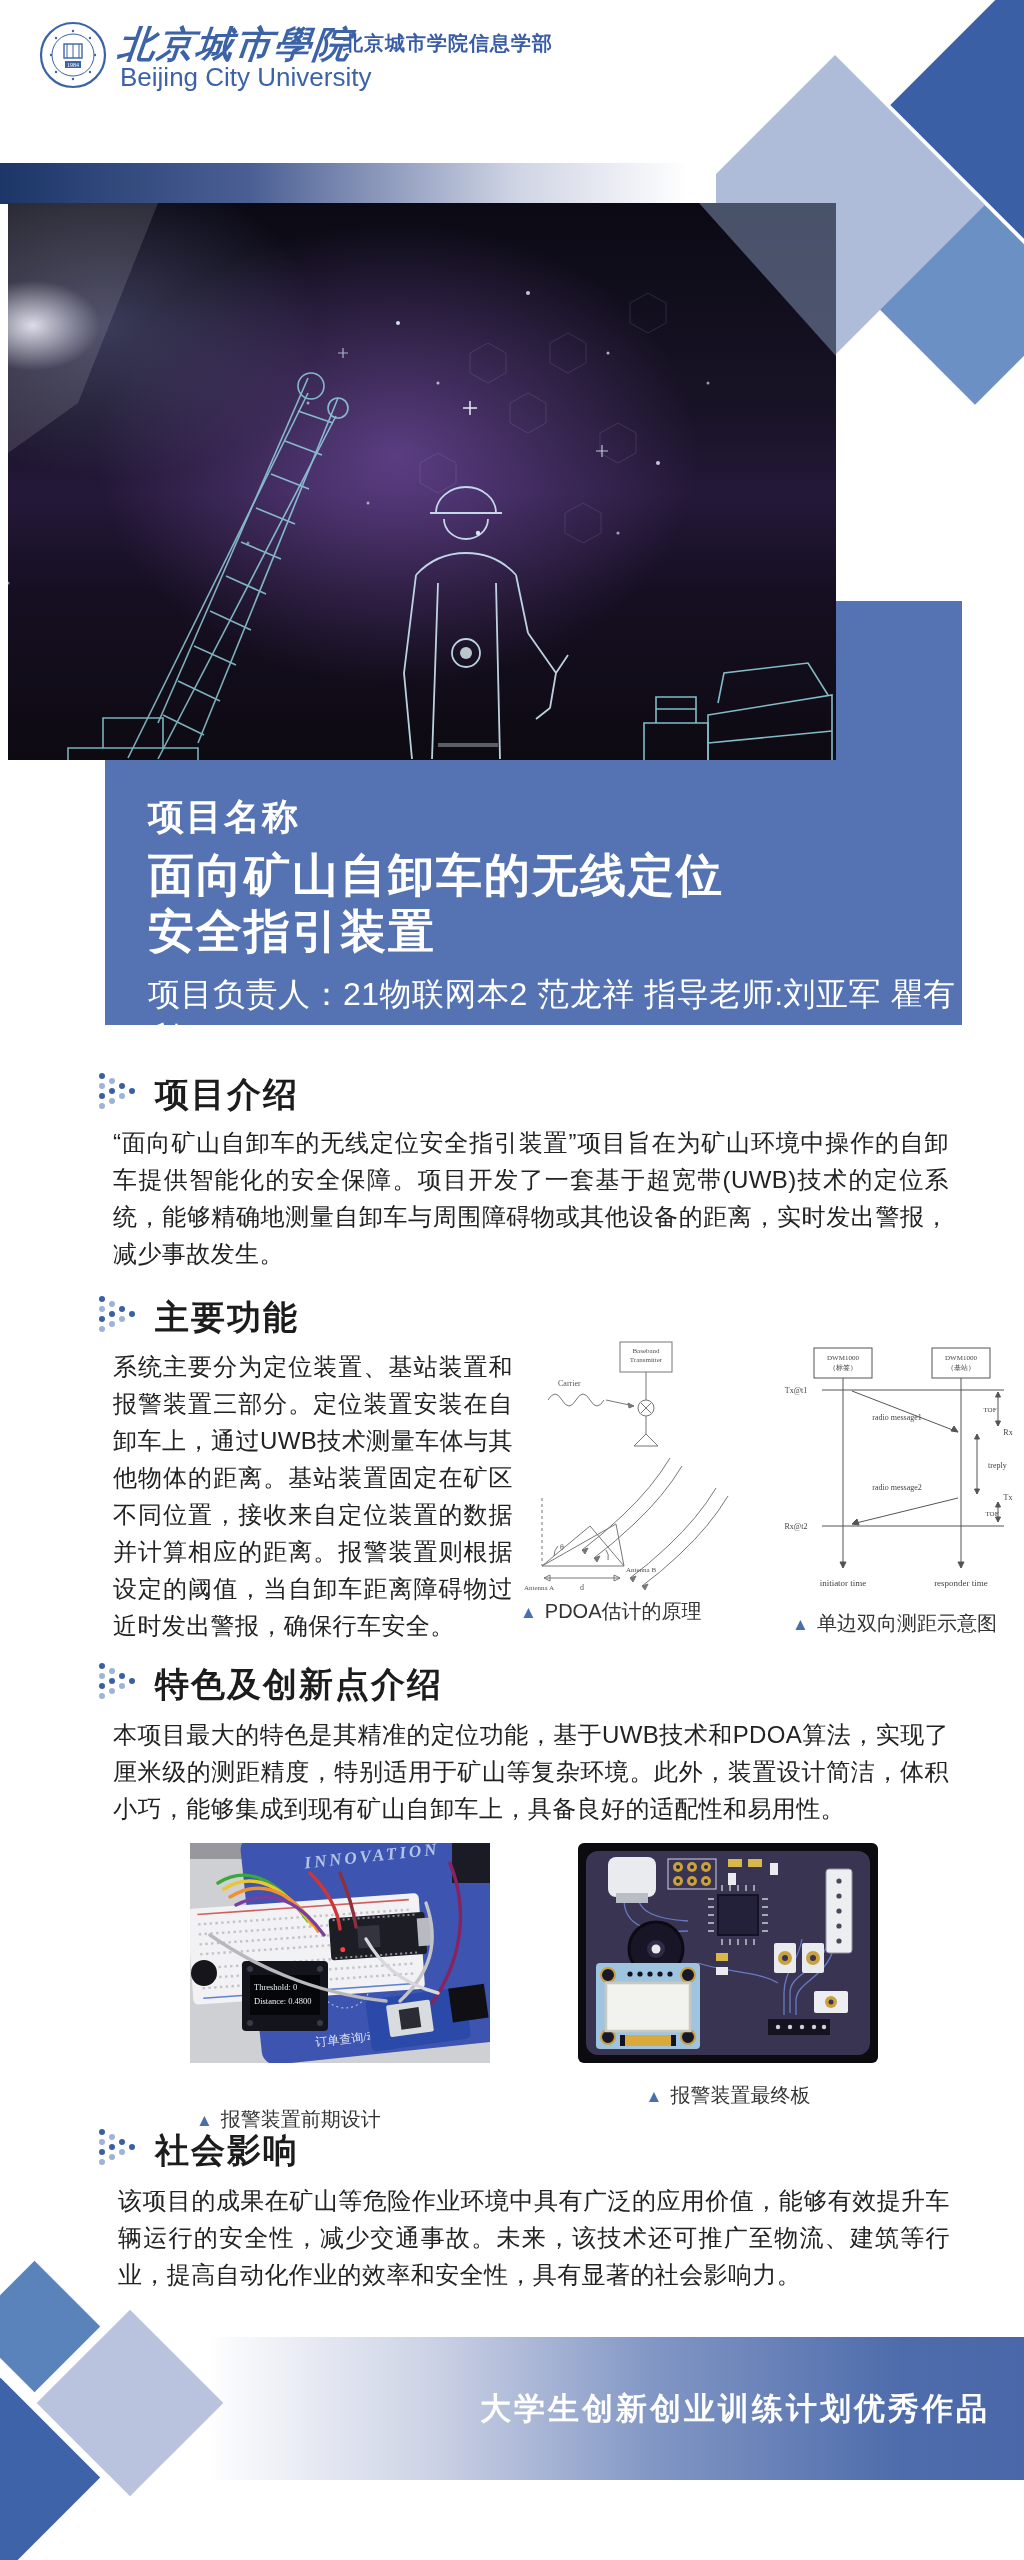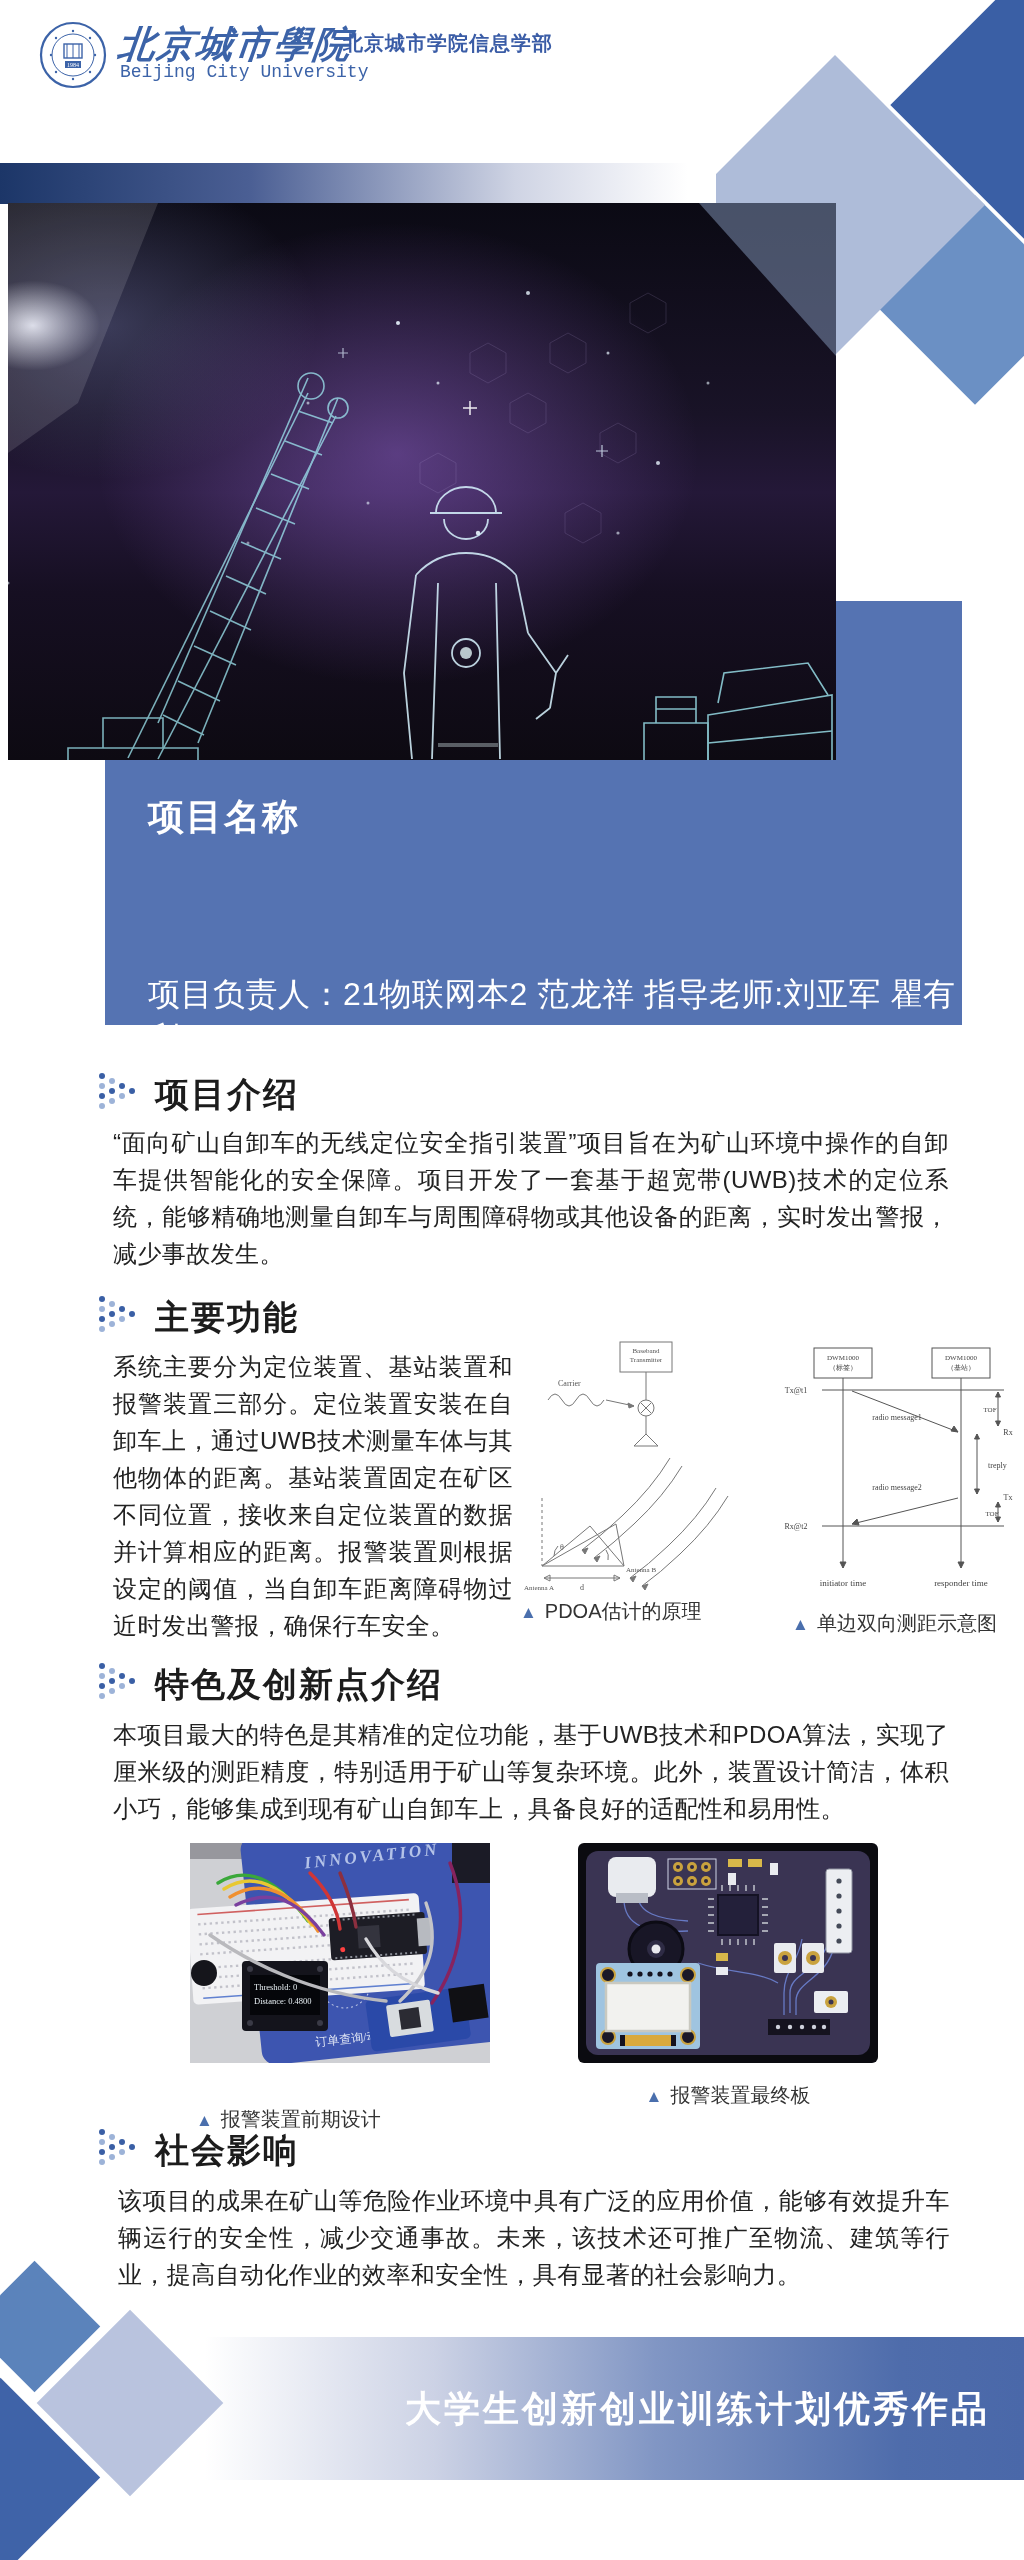--- a/index.html
+++ b/index.html
@@ -3,21 +3,21 @@
 <meta charset="utf-8">
 <style>
   html,body{margin:0;padding:0;background:#fff;}
   .poster{position:relative;width:1024px;height:2560px;background:#fff;overflow:hidden;
           font-family:"Liberation Sans","DejaVu Sans",sans-serif;}
   .abs{position:absolute;}
   
   .dept-title{font-size:20px;font-weight:bold;color:#3a5ca6;letter-spacing:1px;}
   .school-script{font-family:"DejaVu Serif","Liberation Serif",serif;font-style:italic;font-weight:bold;
                  font-size:37px;color:#3c63a8;letter-spacing:2px;transform:skewX(-6deg);}
-  .school-en{font-family:Liberation Mono, monospace;font-size:18px;color:#3c63a8;}
+  .school-en{font-family:Liberation Sans, sans-serif;font-size:26px;color:#3c63a8;}
   
   .diamond{position:absolute;transform:rotate(45deg);}
   
   .grad-bar{background:linear-gradient(90deg,#1c3668 0%,#4b5f94 35%,#cfd4e4 72%,#ffffff 96%);}
   
   .hero{background:
      radial-gradient(430px 330px at 47% 45%, rgba(150,100,210,.50), rgba(150,100,210,0) 70%),
      radial-gradient(300px 220px at 12% 22%, rgba(150,160,220,.30), rgba(150,160,220,0) 70%),
      radial-gradient(90px 60px at 3% 22%, rgba(255,255,255,.9), rgba(255,255,255,0) 75%),
      linear-gradient(180deg,#0b0a14 0%,#191327 38%,#241838 52%,#160f22 70%,#0d0a12 100%);}
@@ -27,21 +27,21 @@
   .pj-title{font-size:46px;font-weight:bold;line-height:56px;letter-spacing:2px;}
   .pj-team{font-size:32px;letter-spacing:0.5px;}
   
   .sec-heading{font-size:34px;font-weight:bold;color:#1c1c1c;letter-spacing:2px;}
   .body-text{font-size:24px;line-height:37px;color:#222;text-align:justify;font-weight:500;
              letter-spacing:0.4px;margin:0;}
   .fig-caption{font-size:20px;color:#333;font-weight:500;}
   .fig-caption .tri{color:#4a6fad;font-size:17px;margin-right:8px;}
   
   .footer-banner{background:linear-gradient(90deg,rgba(255,255,255,0) 0%, #ccd2e5 28%, #8196c4 55%, #4e6cab 85%, #4a68a9 100%);
-     color:#fff;font-size:36px;font-weight:bold;letter-spacing:3px;text-align:right;line-height:143px;}
+     color:#fff;font-size:31px;font-weight:bold;letter-spacing:3px;text-align:right;line-height:143px;}
   svg text{font-family:"Liberation Serif","DejaVu Serif",serif;}
 </style>
 </head>
 <body>
 
 <div class="poster">
 
   <div class="diamond" style="left:940px;top:-15px;width:240px;height:240px;background:#3a5fa5;"></div>
   <div class="diamond" style="left:901px;top:226px;width:148px;height:148px;background:#6b90c4;"></div>
   <div class="diamond" style="left:729px;top:99px;width:212px;height:212px;background:#aebcd9;"></div>
@@ -69,20 +69,24 @@
     </svg>
   </div>
   <div class="abs school-script" style="left:118px;top:20px;">北京城市學院</div>
   <div class="abs school-en" style="left:120px;top:62px;">Beijing City University</div>
   <div class="abs dept-title" style="left:343px;top:30px;">北京城市学院信息学部</div>
 
   <div class="abs grad-bar" style="left:0;top:163px;width:716px;height:41px;"></div>
 
   <div class="abs project-box" style="left:105px;top:601px;width:840px;height:424px;padding-left:17px;">
     <div class="abs pj-label" style="left:43px;top:192px;">项目名称</div>
+    <div class="abs pj-title" style="left:43px;top:246px;">
+      <div>面向矿山自卸车的无线定位</div>
+      <div>安全指引装置</div>
+    </div>
     <div class="abs pj-team" style="left:43px;top:372px;">项目负责人：21物联网本2 范龙祥 指导老师:刘亚军 瞿有利</div>
   </div>
 
   <div class="abs hero" style="left:8px;top:203px;width:828px;height:557px;">
     <svg width="828" height="557" viewBox="0 0 828 557" style="position:absolute;left:0;top:0;">
 
       <polygon points="0,0 150,0 70,200 0,250" fill="#ffffff" opacity="0.12"></polygon>
 
       <g stroke="#bba6e0" stroke-width="1" fill="none" opacity="0.16">
         <path d="M480 140 l18 10 v20 l-18 10 l-18 -10 v-20 z"></path>

